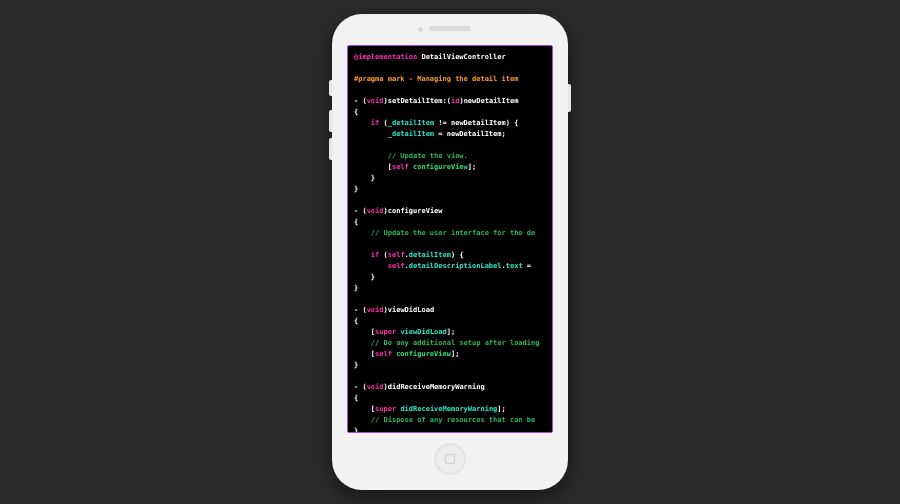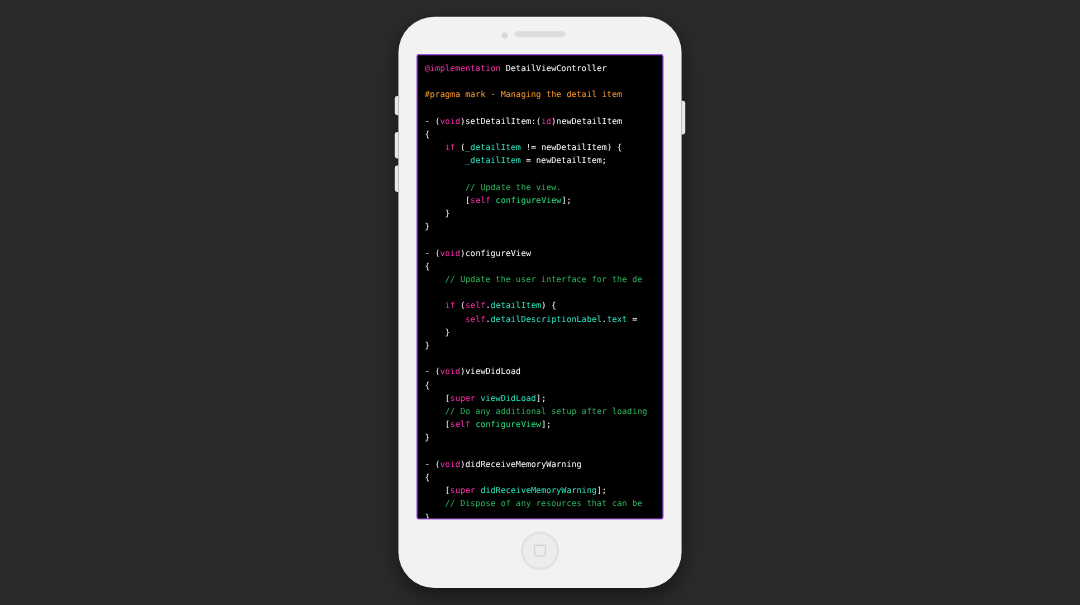--- a/index.html
+++ b/index.html
@@ -4,21 +4,21 @@
 <style>
   * { margin: 0; padding: 0; box-sizing: border-box; }
   html, body {
     width: 900px; height: 504px;
     background: #2b2b2b;
     font-family: "Menlo", "Monaco", "Consolas", monospace;
     overflow: hidden;
   }
   .stage {
     width: 900px; height: 504px;
-    display: flex; align-items: center; justify-content: center;
+    display: flex; align-items: center; justify-content: center; font-weight: bold;
   }
   .phone {
     width: 236px; height: 476px;
     background: #f2f2f2;
     border-radius: 30px;
     box-shadow: 0 6px 20px rgba(0,0,0,0.5);
     position: relative;
     display: flex; flex-direction: column; align-items: center;
   }
   .earpiece {

